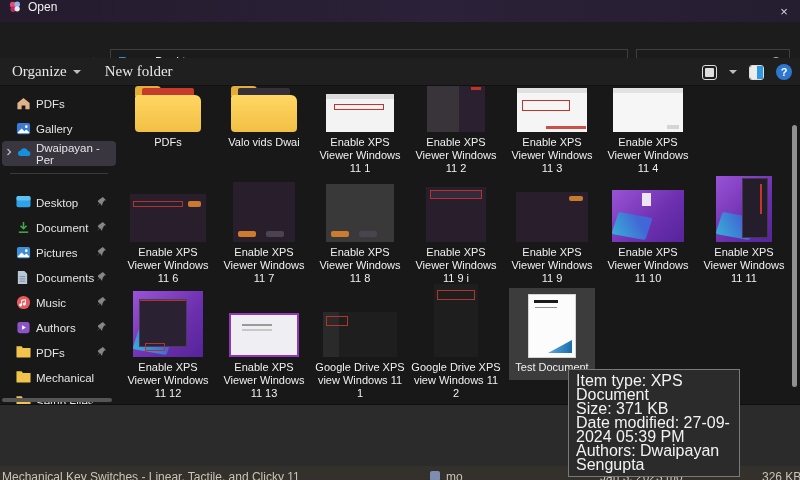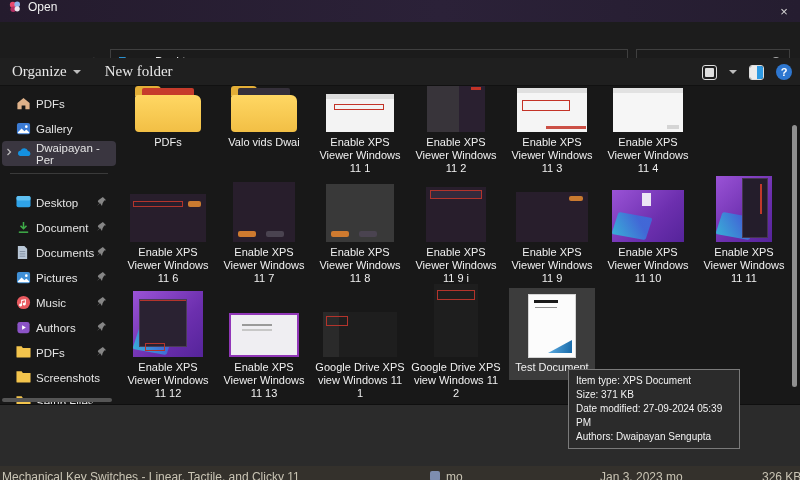--- a/index.html
+++ b/index.html
@@ -130,21 +130,21 @@
   .t19 { width:46px; height:62px; background:#fcfcfc; box-shadow:0 0 0 1px #d5d5d5; }
   .t19::before { content:""; position:absolute; top:5px; left:5px; width:24px; height:3px;
     background:#1a1a1a; box-shadow:0 6px 0 -1px #8f8f8f; }
   .t19::after { content:""; position:absolute; right:3px; bottom:4px; width:24px; height:13px;
     background:linear-gradient(100deg,#63b1e5,#1769a8); clip-path:polygon(0 100%,100% 0,100% 100%); }
 
   #vscroll { position:absolute; right:3px; top:125px; width:5px; height:262px; background:#8f8f8f; border-radius:3px; }
 
   
   #tooltip { position:absolute; left:568px; top:369px; width:172px; z-index:50;
-    background:#2b2b2b; border:1px solid #7a7a7a; padding:4px 7px; font-size:10px;
+    background:#2b2b2b; border:1px solid #7a7a7a; padding:4px 7px; font-size:16px;
     line-height:14px; color:#f2f2f2; }
 
   
   #footer { position:absolute; left:0; top:404px; width:800px; height:62px;
     background:#2b2b2b; border-top:1px solid #0f0f0f; }
 
   
   #bgstrip { position:absolute; left:0; top:466px; width:800px; height:14px;
     background:#34312c; overflow:hidden; }
   #bgstrip .txt { position:absolute; top:4px; font-size:12px; color:#c9c4b4; white-space:nowrap; }
@@ -296,49 +296,49 @@
         </span>
         <span>Document</span>
         <span class="pin">
           <svg width="11" height="11" viewBox="0 0 12 12">
               <path d="M7.5 1l3.5 3.5-2 .5L7.2 8 6.5 11 4.5 8 1 11l3-3.5L2 6.5l.5-2z" fill="#9a9a9a"></path>
             </svg>
         </span>
       </div>
       <div class="side-item">
         <span class="ic">
-          <svg width="13" height="15" viewBox="0 0 14 16">
-              <path d="M2 1h7l3 3v11H2z" fill="#b9c7d6"></path>
-              <path d="M4 7h6M4 9.5h6M4 12h6" stroke="#7e8da0" stroke-width="1"></path>
-            </svg>
-        </span>
-        <span>Documents</span>
-        <span class="pin">
-          <svg width="11" height="11" viewBox="0 0 12 12">
-              <path d="M7.5 1l3.5 3.5-2 .5L7.2 8 6.5 11 4.5 8 1 11l3-3.5L2 6.5l.5-2z" fill="#9a9a9a"></path>
-            </svg>
-        </span>
-      </div>
-      <div class="side-item">
-        <span class="ic">
           <svg width="15" height="15" viewBox="0 0 16 16">
               <rect x="1" y="2" width="14" height="12" rx="2" fill="#3f8fd6"></rect>
               <path d="M2 12l4-4 3 3 2-2 3 3v1H2z" fill="#fff"></path>
               <circle cx="11" cy="6" r="1.4" fill="#fff"></circle>
             </svg>
         </span>
         <span>Pictures</span>
         <span class="pin">
           <svg width="11" height="11" viewBox="0 0 12 12">
               <path d="M7.5 1l3.5 3.5-2 .5L7.2 8 6.5 11 4.5 8 1 11l3-3.5L2 6.5l.5-2z" fill="#9a9a9a"></path>
             </svg>
         </span>
       </div>
       <div class="side-item">
         <span class="ic">
+          <svg width="13" height="15" viewBox="0 0 14 16">
+              <path d="M2 1h7l3 3v11H2z" fill="#b9c7d6"></path>
+              <path d="M4 7h6M4 9.5h6M4 12h6" stroke="#7e8da0" stroke-width="1"></path>
+            </svg>
+        </span>
+        <span>Documents</span>
+        <span class="pin">
+          <svg width="11" height="11" viewBox="0 0 12 12">
+              <path d="M7.5 1l3.5 3.5-2 .5L7.2 8 6.5 11 4.5 8 1 11l3-3.5L2 6.5l.5-2z" fill="#9a9a9a"></path>
+            </svg>
+        </span>
+      </div>
+      <div class="side-item">
+        <span class="ic">
           <svg width="15" height="15" viewBox="0 0 16 16">
               <circle cx="8" cy="8" r="7" fill="#e8595f"></circle>
               <path d="M10.5 4.5v5.2a1.6 1.6 0 11-1-1.5V5.5l-3 .8v4.4a1.6 1.6 0 11-1-1.5V5z" fill="#fff"></path>
             </svg>
         </span>
         <span>Music</span>
         <span class="pin">
           <svg width="11" height="11" viewBox="0 0 12 12">
               <path d="M7.5 1l3.5 3.5-2 .5L7.2 8 6.5 11 4.5 8 1 11l3-3.5L2 6.5l.5-2z" fill="#9a9a9a"></path>
             </svg>
@@ -370,21 +370,21 @@
               <path d="M7.5 1l3.5 3.5-2 .5L7.2 8 6.5 11 4.5 8 1 11l3-3.5L2 6.5l.5-2z" fill="#9a9a9a"></path>
             </svg>
         </span>
       </div>
       <div class="side-item">
         <span class="ic">
           <svg width="15" height="13" viewBox="0 0 16 13">
               <path d="M0.5 1h5.5l1.3 1.8h8.2V12a1 1 0 01-1 1h-13a1 1 0 01-1-1z" fill="#f3c44c"></path>
             </svg>
         </span>
-        <span>Screenshots</span>
+        <span>Mechanical</span>
       </div>
       <div class="side-item">
         <span class="ic">
           <svg width="15" height="13" viewBox="0 0 16 13">
               <path d="M0.5 1h5.5l1.3 1.8h8.2V12a1 1 0 01-1 1h-13a1 1 0 01-1-1z" fill="#f3c44c"></path>
             </svg>
         </span>
         <span>Setup Files</span>
       </div>
     </div>

